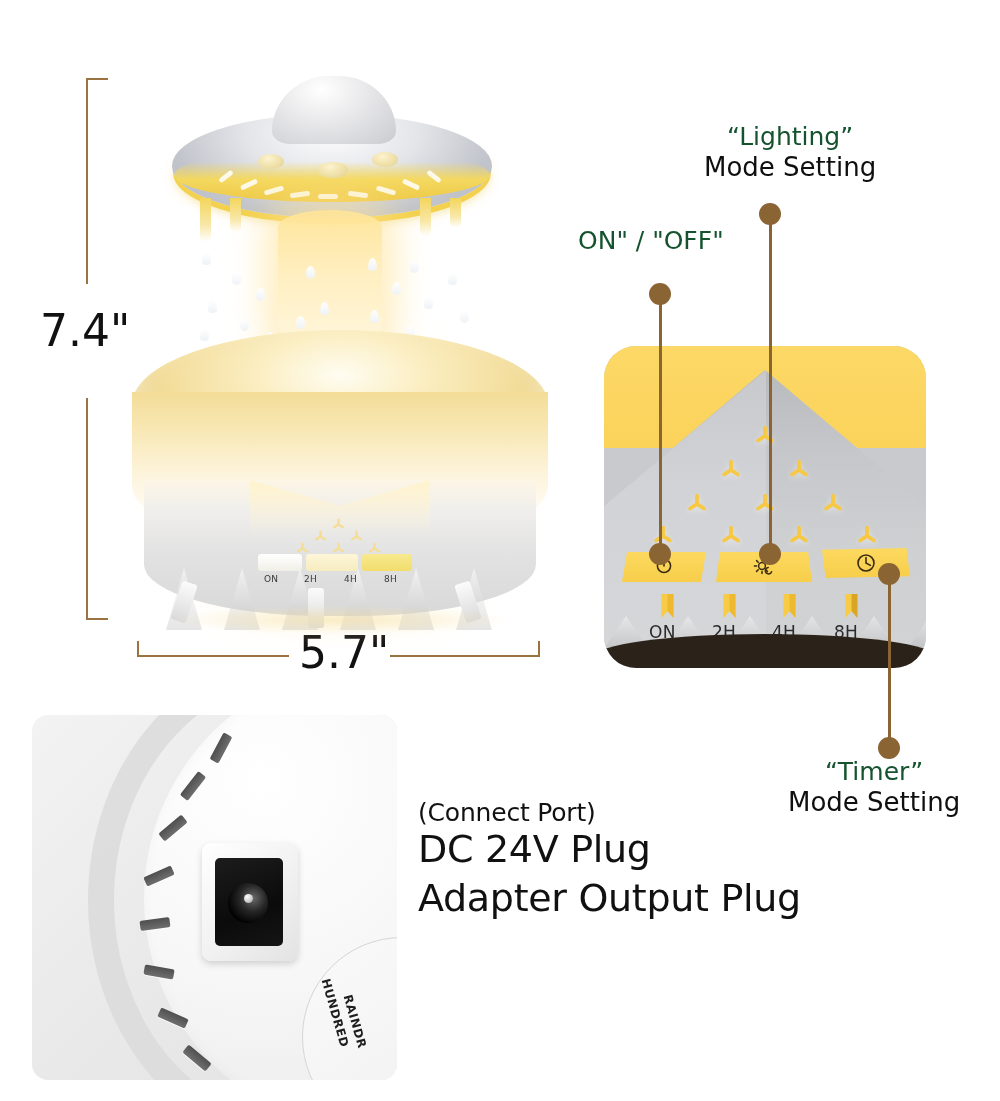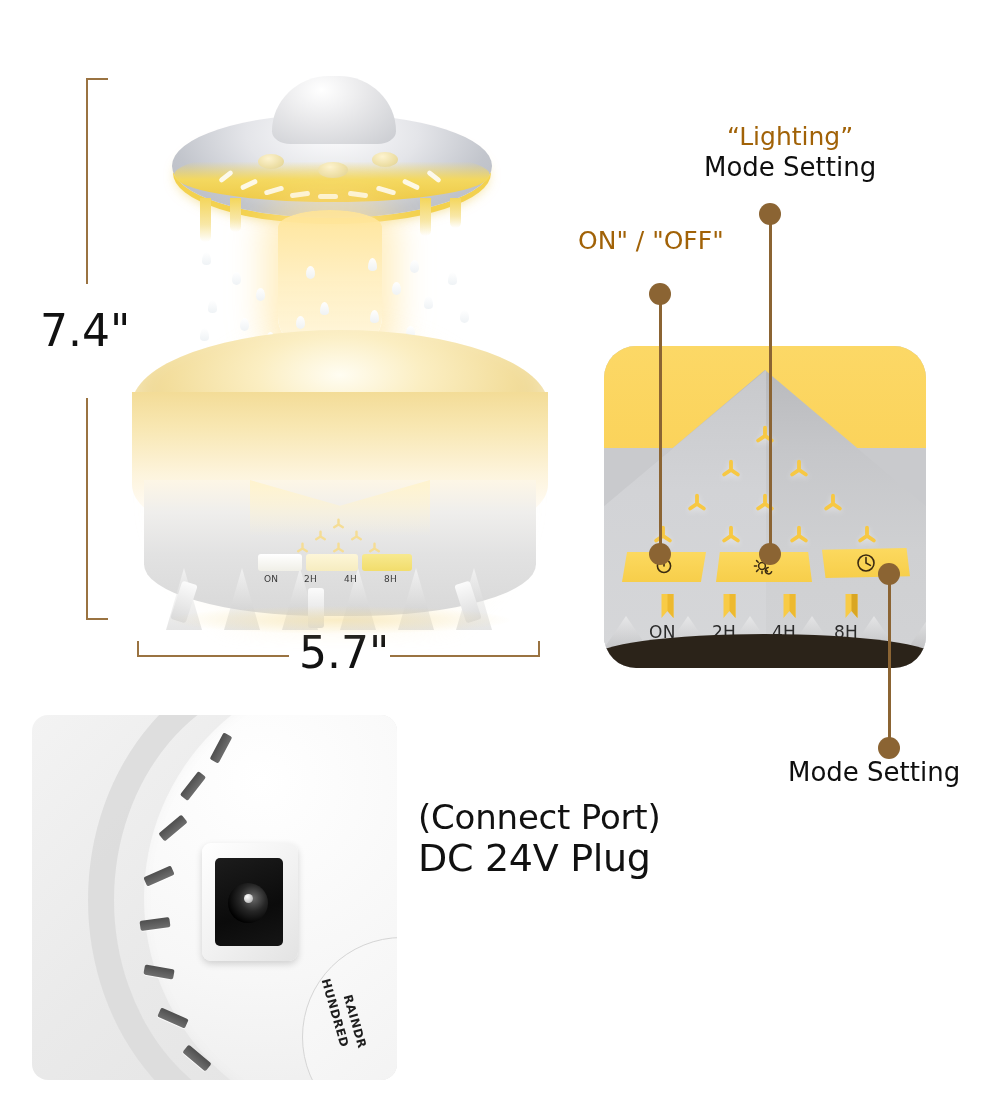--- a/index.html
+++ b/index.html
@@ -219,21 +219,21 @@
     background: #8B6433;
   }
 
   
   .callout {
     position: absolute; text-align: center; line-height: 1.18;
     white-space: nowrap;
   }
   .callout .q {
     display: block; font-family: "DejaVu Sans", sans-serif;
-    font-size: 25px; color: #a16207;
+    font-size: 25px; color: #14532d;
   }
   .callout .m {
     display: block; font-family: "DejaVu Sans", sans-serif;
     font-size: 26px; color: #0f0f0f;
   }
 
   
   .photo {
     position: absolute; left: 32px; top: 715px; width: 365px; height: 365px;
     border-radius: 16px; overflow: hidden;
@@ -286,21 +286,21 @@
   .photo-lbl {
     position: absolute; font-family: "DejaVu Sans", sans-serif;
     font-size: 12px; font-weight: 700; color: #1d1d1d; letter-spacing: .5px;
     white-space: nowrap;
   }
 
   
   .caption { position: absolute; left: 418px; top: 800px; }
   .cap-small {
     font-family: "DejaVu Sans", sans-serif;
-    font-size: 34px; color: #111; line-height: 1.0; letter-spacing: -.2px;
+    font-size: 25px; color: #111; line-height: 1.0; letter-spacing: -.2px;
   }
   .cap-big {
     font-family: "DejaVu Sans", sans-serif;
     font-size: 38px; color: #111; line-height: 1.28; letter-spacing: -.3px;
   }
 </style>
 </head>
 <body>
 
 <div class="stage">
@@ -522,20 +522,21 @@
   <div class="callout" style="left:578px; top:226px;">
     <span class="q">ON" / "OFF"</span>
   </div>
 
   <div class="callout" style="left:704px; top:122px;">
     <span class="q">“Lighting”</span>
     <span class="m">Mode Setting</span>
   </div>
 
   <div class="callout" style="left:788px; top:757px;">
+    <span class="q">“Timer”</span>
     <span class="m">Mode Setting</span>
   </div>
 
   <div class="photo">
     <div class="photo-body"></div>
     <div class="photo-rim"></div>
 
     <div class="slot" style="left:174px; top:28px;  transform:rotate(-62deg);"></div>
     <div class="slot" style="left:146px; top:66px;  transform:rotate(-52deg);"></div>
     <div class="slot" style="left:126px; top:108px; transform:rotate(-40deg);"></div>
@@ -551,15 +552,16 @@
 
     <div class="jack-housing"></div>
     <div class="jack-port"></div>
     <div class="jack-hole"></div>
     <div class="jack-pin"></div>
   </div>
 
   <div class="caption">
     <div class="cap-small">(Connect Port)</div>
     <div class="cap-big">DC 24V Plug</div>
+    <div class="cap-big">Adapter Output Plug</div>
   </div>
 
 </div>
 
 </body></html>

